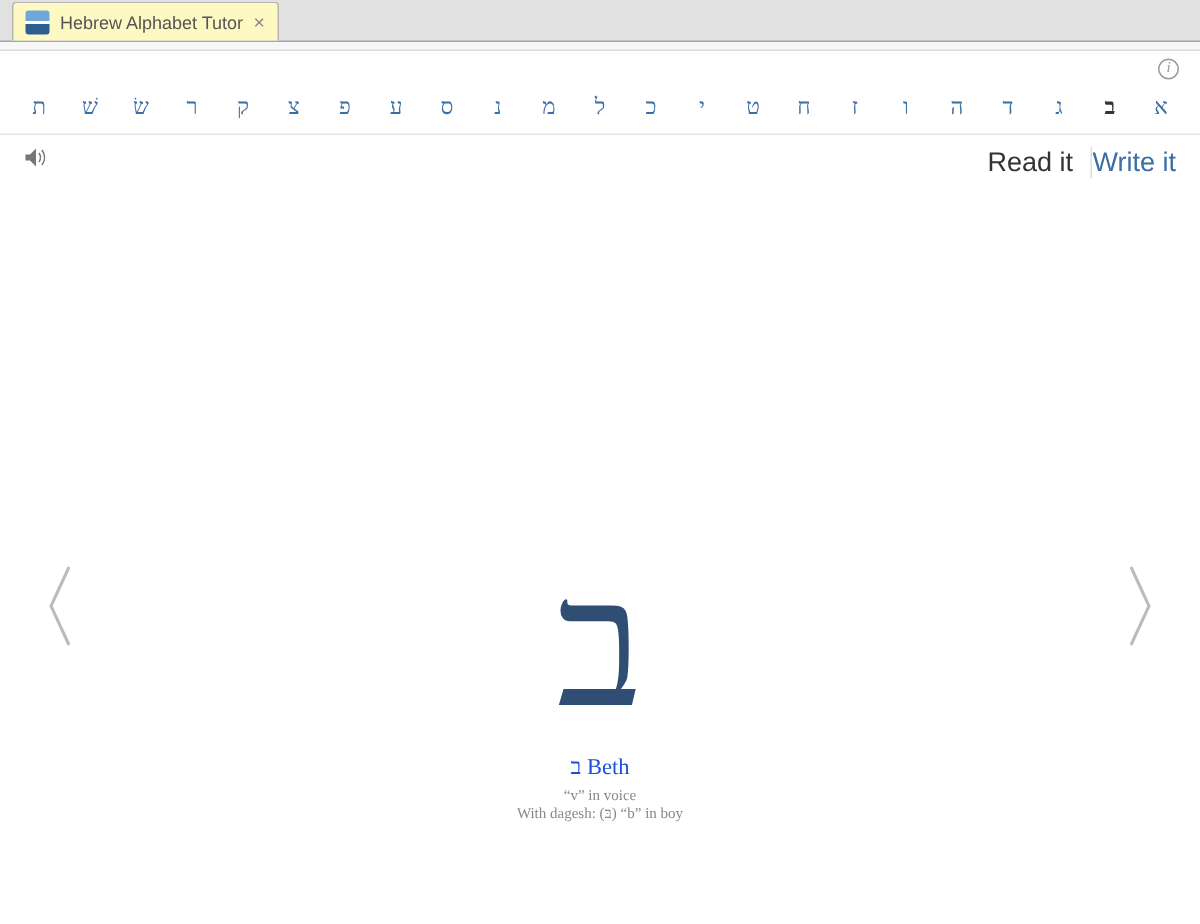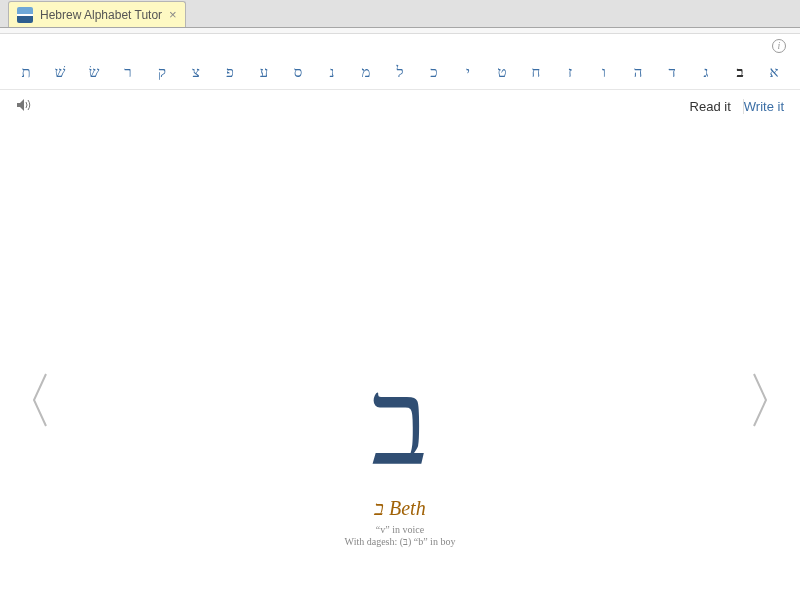--- a/index.html
+++ b/index.html
@@ -92,23 +92,23 @@
       min-width: 16px;
       text-align: center;
     }
     .alpha-item.current {
       color: #333;
       font-weight: bold;
     }
     
     .controls-row {
       display: flex;
-      align-items: center;
+      align-items: flex-start;
       padding: 8px 16px 0 16px;
-      font-size: 13px;
+      font-size: 18px;
     }
     .speaker-icon {
       color: #777;
       font-size: 14px;
       cursor: pointer;
     }
     .spacer { flex: 1; }
     .mode-link {
       color: #333;
       margin-left: 12px;
@@ -149,24 +149,23 @@
     }
     .big-letter {
       font-family: "Times New Roman", "SBL Hebrew", "David", serif;
       font-size: 120px;
       color: #304e73;
       line-height: 1;
       font-weight: 500;
     }
     .letter-name {
       margin-top: 14px;
-      font-size: 20px;
-      color: #a16207;
+      font-size: 15px;
+      color: #1d4ed8;
       font-family: Georgia, "Times New Roman", serif;
-      font-style: italic;
     }
     .letter-name .hebrew {
       font-family: "Times New Roman", "SBL Hebrew", serif;
     }
     .pronunciation {
       margin-top: 4px;
       font-size: 10px;
       color: #888;
       font-family: Georgia, "Times New Roman", serif;
     }

